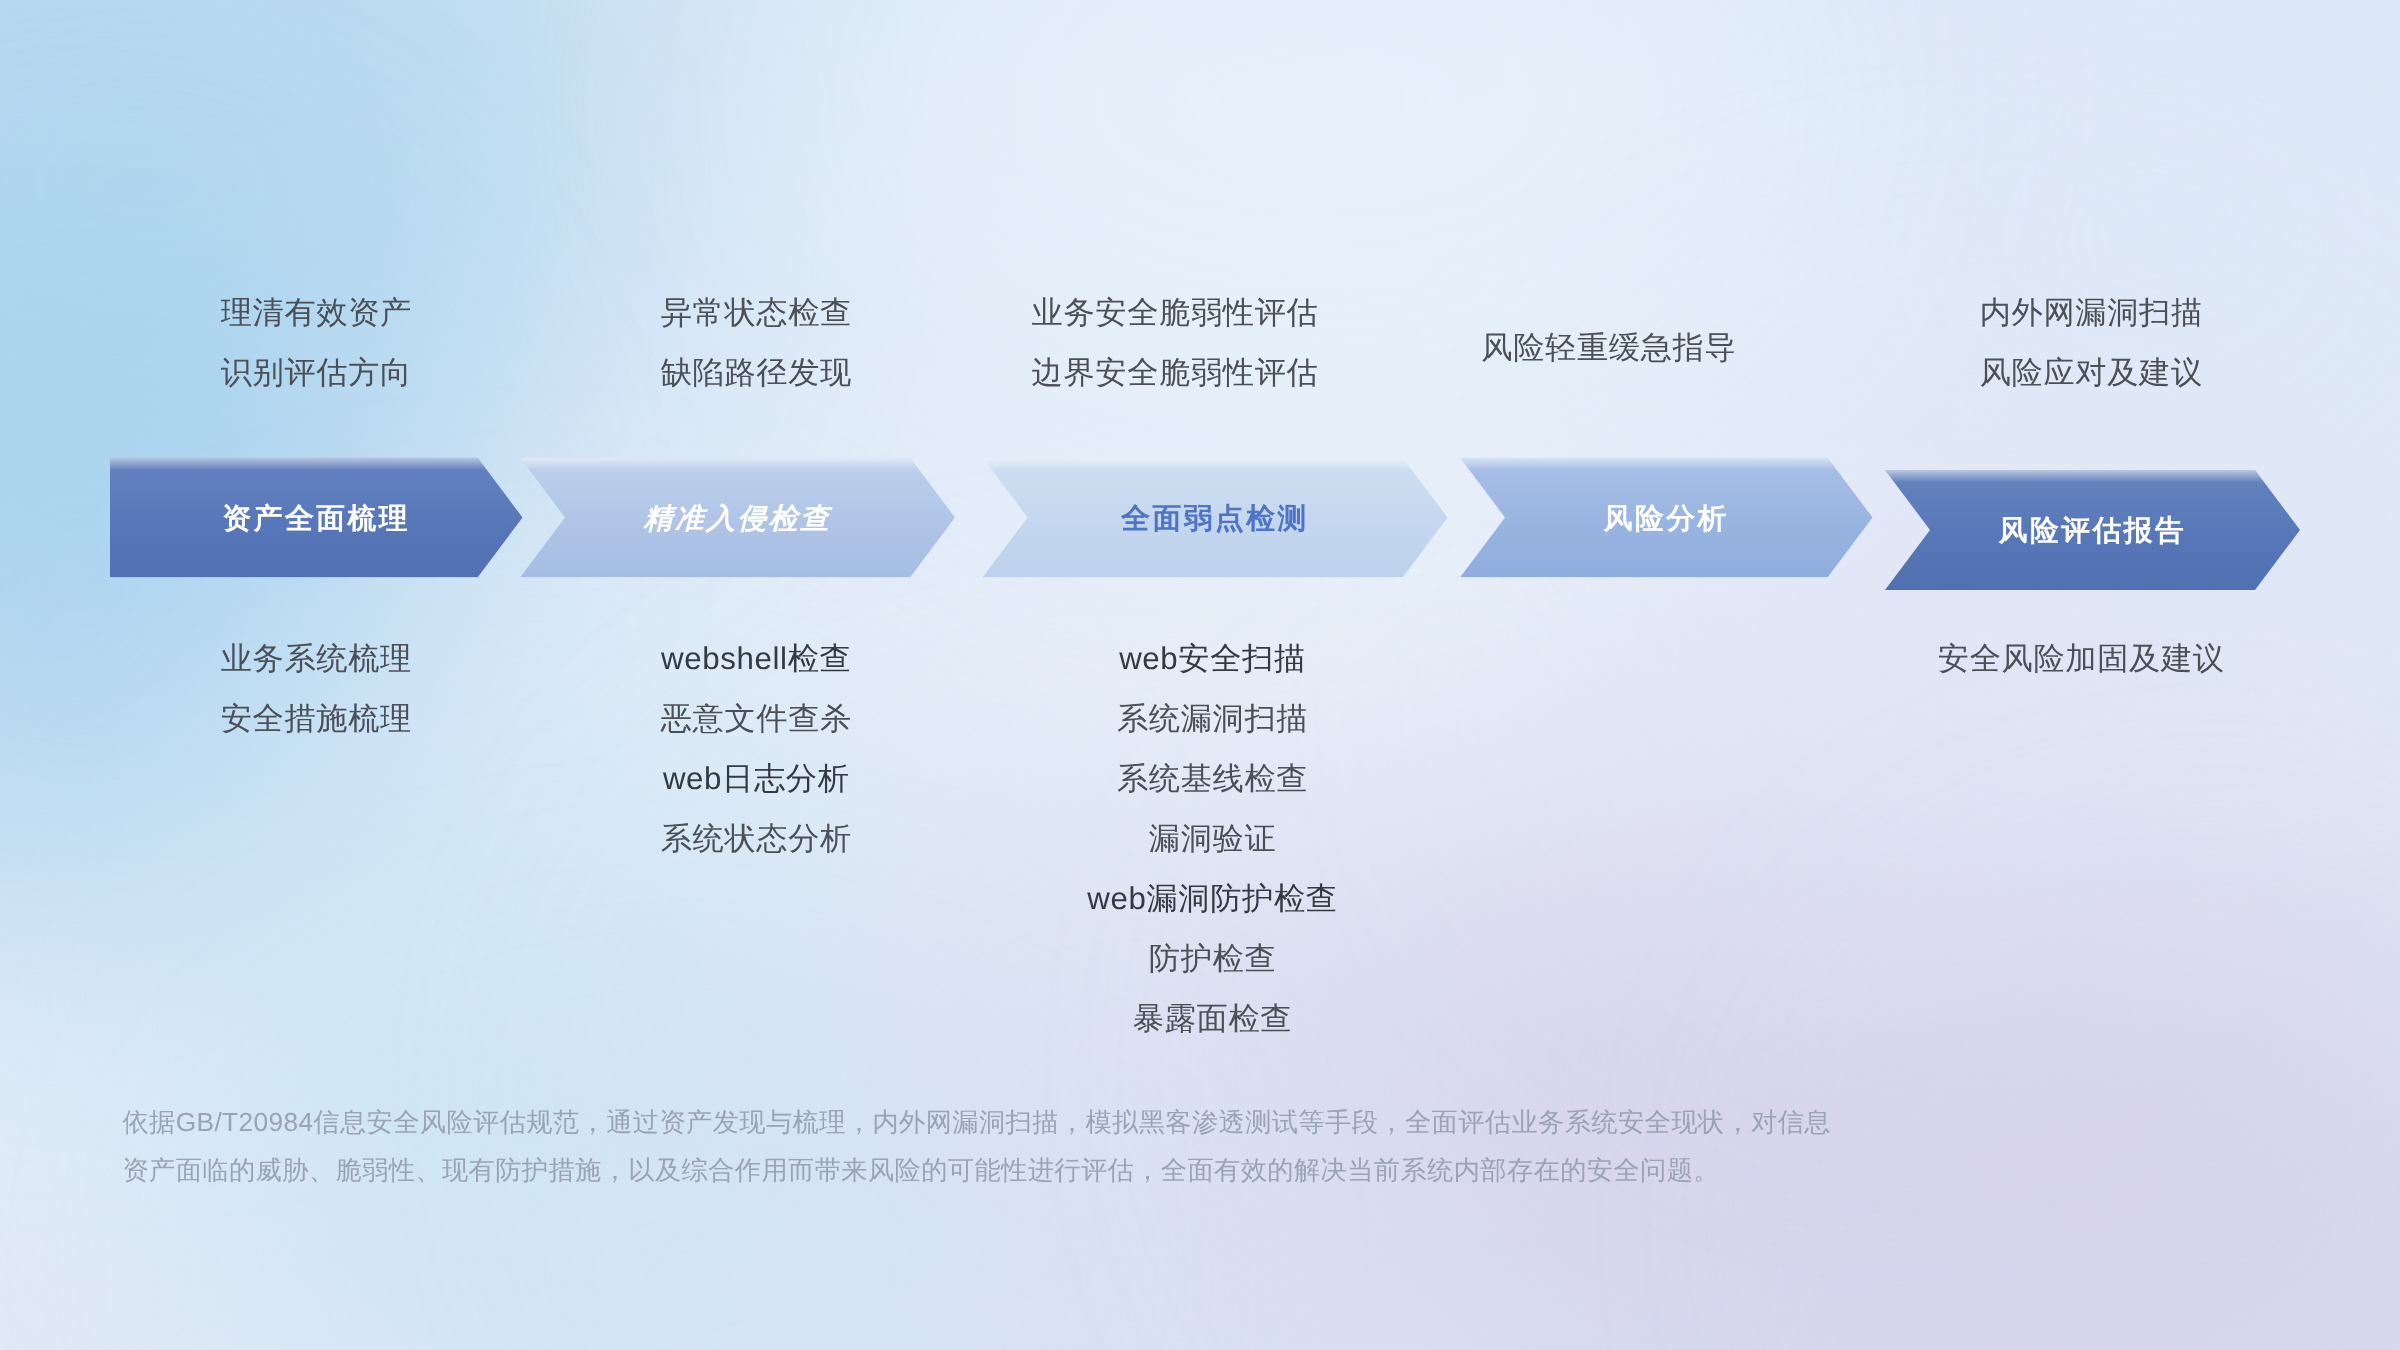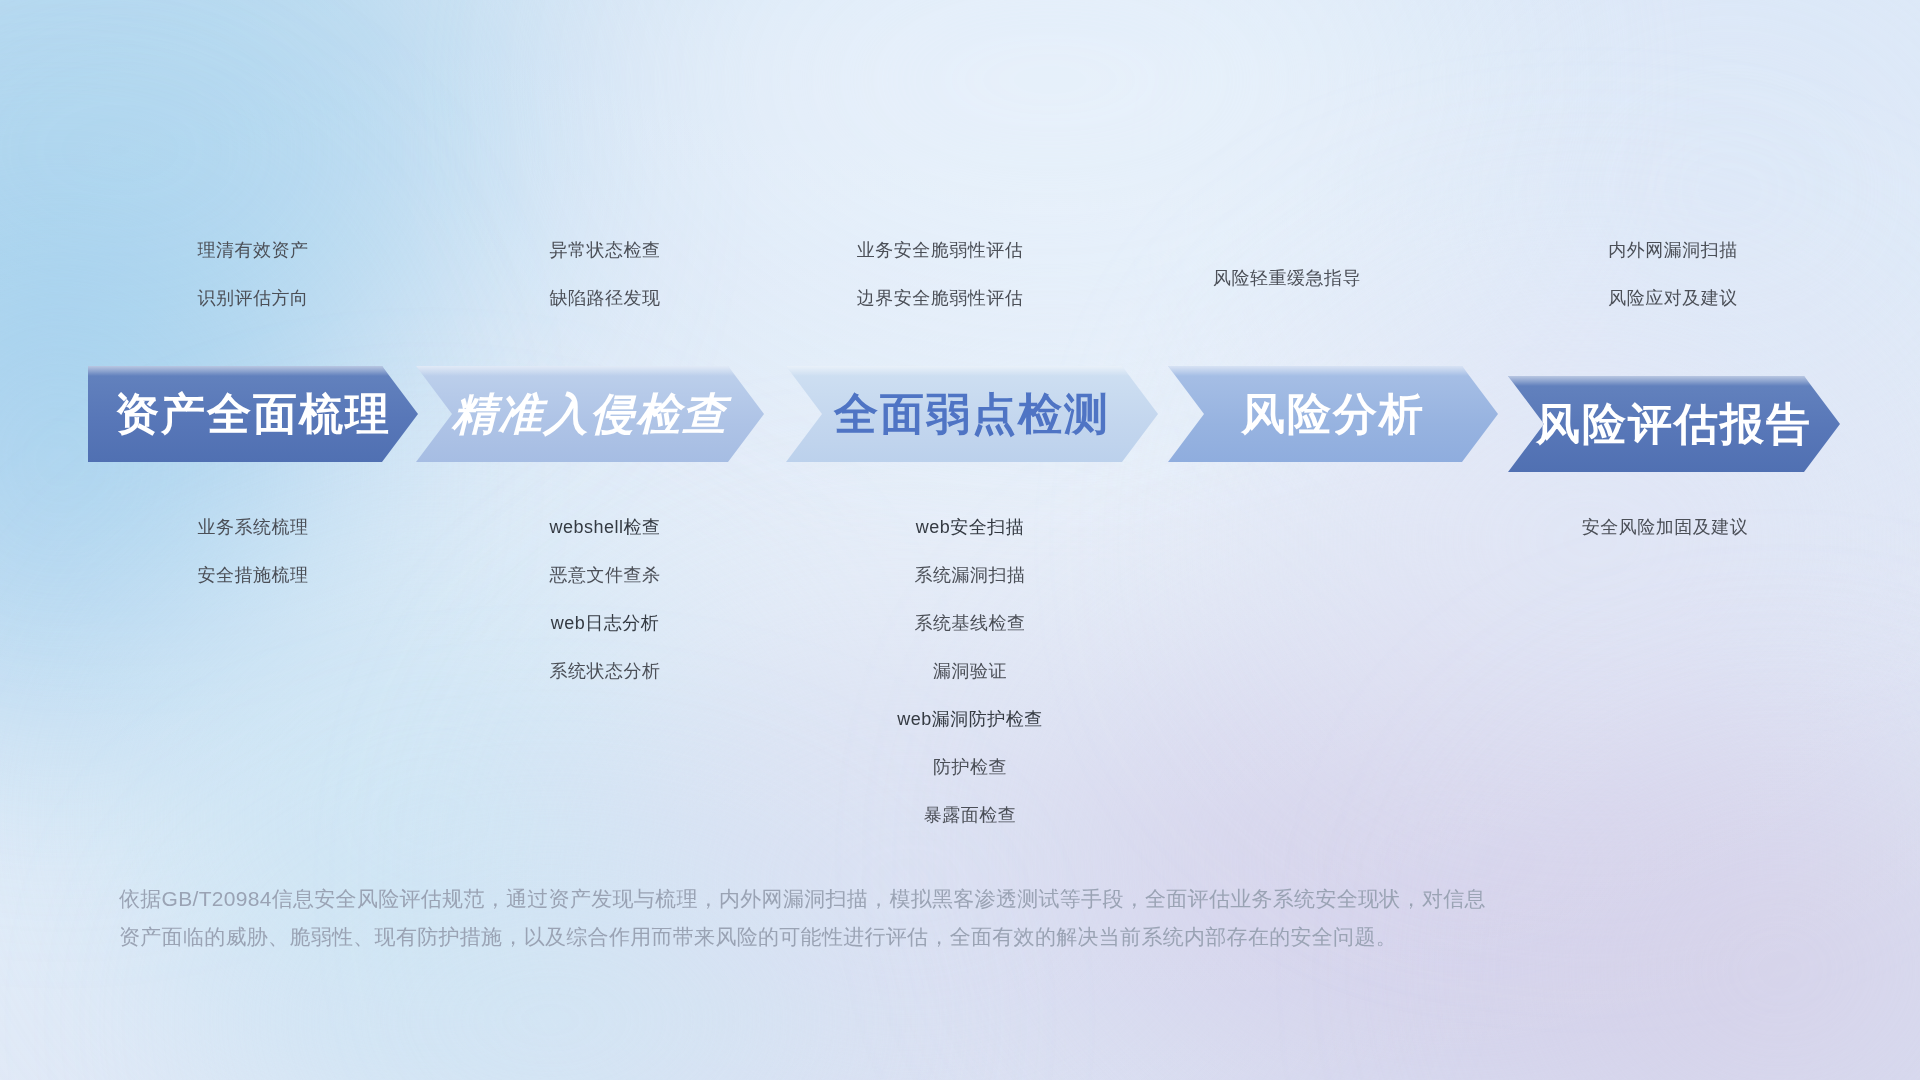--- a/index.html
+++ b/index.html
@@ -30,33 +30,33 @@
   .b10{left:1520px;top:760px;width:520px;height:420px;background:#d6d0e8;opacity:.6;}
   .vig{inset:0;background:radial-gradient(130% 110% at 50% 45%,rgba(255,255,255,.18) 0%,rgba(255,255,255,0) 55%);}
 
   
   #stage{position:absolute;inset:0;}
   
   .col{position:absolute;text-align:center;}
 
   .top-label, .bot-label{
     color:#4b4f57;
-    font-size:18px;
+    font-size:25px;
     line-height:48px;
     white-space:nowrap;
     letter-spacing:.5px;
   }
   .bot-label.hl{color:#343a42;}
 
   
   #banner{position:absolute;left:88px;top:366px;width:1752px;height:96px;}
   .arrow{
     position:absolute;top:0;height:96px;
     display:flex;align-items:center;justify-content:center;
-    font-size:44px;font-weight:700;letter-spacing:2px;
+    font-size:23px;font-weight:700;letter-spacing:2px;
     clip-path:polygon(0 0, calc(100% - 36px) 0, 100% 50%, calc(100% - 36px) 100%, 0 100%);
   }
   .arrow.notch{
     clip-path:polygon(0 0, calc(100% - 36px) 0, 100% 50%, calc(100% - 36px) 100%, 0 100%, 36px 50%);
   }
   .a1{left:0;width:330px;background:linear-gradient(180deg,#6483be 0%,#5877b8 55%,#5070b2 100%);color:#ffffff;}
   .a2{left:328px;width:348px;background:linear-gradient(180deg,#bed1ec 0%,#aec3e6 60%,#a6bde3 100%);color:#ffffff;font-style:italic;}
   .a3{left:698px;width:372px;background:linear-gradient(180deg,#cfe0f2 0%,#c3d6ee 60%,#bcd1ec 100%);color:#4f74c4;}
   .a4{left:1080px;width:330px;background:linear-gradient(180deg,#a8c0e6 0%,#97b3e0 60%,#8fadde 100%);color:#ffffff;}
   .a5{left:1420px;width:332px;background:linear-gradient(180deg,#6483be 0%,#5877b8 55%,#5070b2 100%);color:#ffffff;margin-top:10px;}
@@ -65,21 +65,21 @@
     background:linear-gradient(180deg,rgba(255,255,255,.55),rgba(255,255,255,0));
     pointer-events:none;
   }
   .arrow .lbl{position:relative;z-index:2;}
 
   
   #footer{
     position:absolute;left:98px;top:880px;width:1560px;
     color:#9aa3b4;font-size:21px;line-height:38px;letter-spacing:.3px;
   }
-  #footer .line{white-space:nowrap;margin-left:21px;}
+  #footer .line{white-space:nowrap;}
 </style>
 </head>
 <body>
 
 <div id="bg">
   <div class="layer bg-base"></div>
   <div class="layer blob b1"></div>
   <div class="layer blob b2"></div>
   <div class="layer blob b3"></div>
   <div class="layer blob b4"></div>

